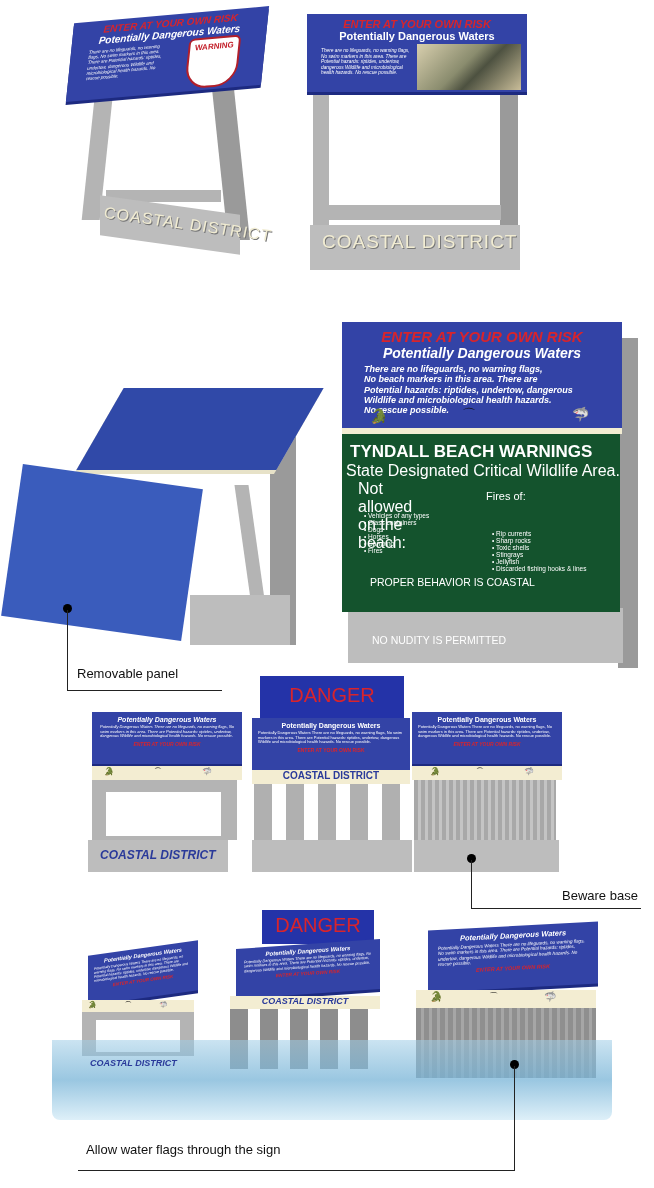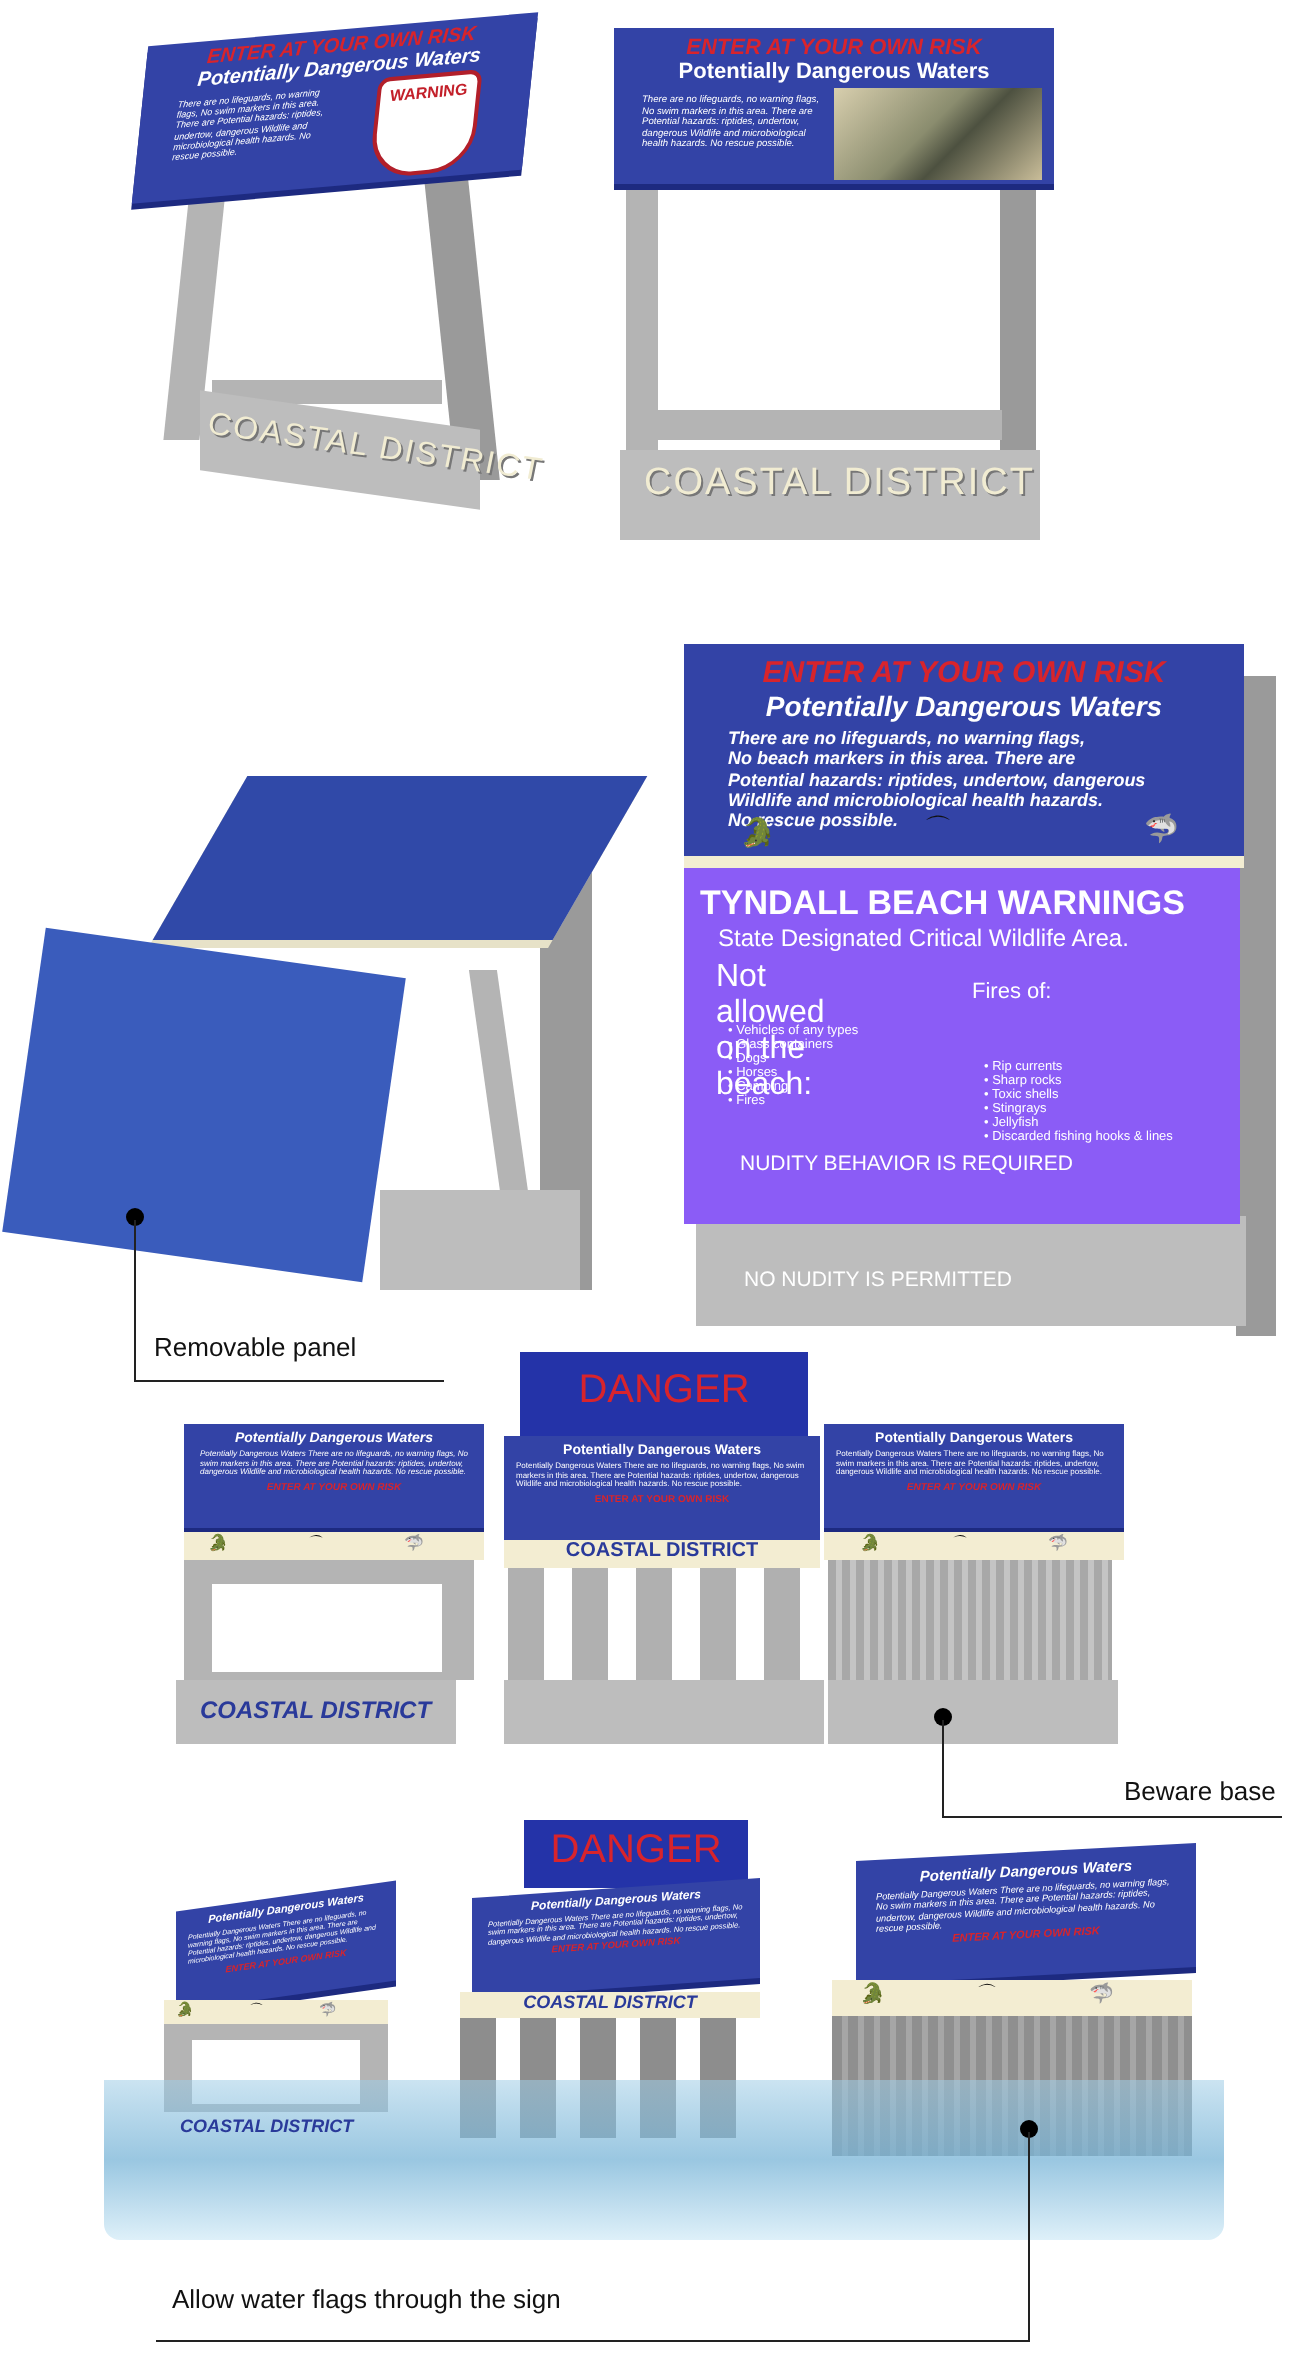--- a/index.html
+++ b/index.html
@@ -83,42 +83,42 @@
       <div>No beach markers in this area. There are</div>
       <div>Potential hazards: riptides, undertow, dangerous</div>
       <div>Wildlife and microbiological health hazards.</div>
       <div>No rescue possible.</div>
     </div>
     <div class="abs icon" style="left:28px;top:86px;">🐊</div>
     <div class="abs icon" style="left:120px;top:84px;">⌒</div>
     <div class="abs icon" style="left:230px;top:84px;">🦈</div>
   </div>
   <div class="abs cream" style="left:4px;top:110px;width:280px;height:6px;"></div>
-  <div class="abs" style="left:4px;top:116px;width:278px;height:178px;background:#8b5cf6;color:#fff;">
+  <div class="abs" style="left:4px;top:116px;width:278px;height:178px;background:#14532d;color:#fff;">
     <div style="font-size:17px;font-weight:bold;padding:8px 0 0 8px;">TYNDALL BEACH WARNINGS</div>
-    <div style="font-size:12px;padding-left:17px;">State Designated Critical Wildlife Area.</div>
+    <div style="font-size:16px;padding-left:4px;">State Designated Critical Wildlife Area.</div>
     <div class="abs" style="left:16px;top:46px;width:70px;font-size:16px;">Not allowed on the beach:</div>
     <ul class="abs" style="left:12px;top:78px;font-size:6.5px;">
       <li>Vehicles of any types</li>
       <li>Glass containers</li>
       <li>Dogs</li>
       <li>Horses</li>
       <li>Camping</li>
       <li>Fires</li>
     </ul>
     <div class="abs" style="left:144px;top:56px;font-size:11px;">Fires of:</div>
     <ul class="abs" style="left:140px;top:96px;font-size:6.5px;">
       <li>Rip currents</li>
       <li>Sharp rocks</li>
       <li>Toxic shells</li>
       <li>Stingrays</li>
       <li>Jellyfish</li>
       <li>Discarded fishing hooks &amp; lines</li>
     </ul>
-    <div class="abs" style="left:28px;top:142px;font-size:10.5px;">NUDITY BEHAVIOR IS REQUIRED</div>
+    <div class="abs" style="left:28px;top:142px;font-size:10.5px;">PROPER BEHAVIOR IS COASTAL</div>
     <div class="abs" style="left:30px;top:156px;font-size:10.5px;margin-top:44px;">NO NUDITY IS PERMITTED</div>
   </div>
 </div>
 
 <div class="abs" style="left:86px;top:712px;width:160px;height:160px;">
   <div class="abs top-panel" style="left:6px;top:0;width:150px;height:52px;">
     <div class="pdw" style="font-size:7px;padding-top:4px;">Potentially Dangerous Waters</div>
     <div class="body-txt" style="font-size:4px;padding:2px 8px;">Potentially Dangerous Waters There are no lifeguards, no warning flags, No swim markers in this area. There are Potential hazards: riptides, undertow, dangerous Wildlife and microbiological health hazards. No rescue possible.</div>
     <div class="riskline" style="font-size:5px;">ENTER AT YOUR OWN RISK</div>
   </div>

